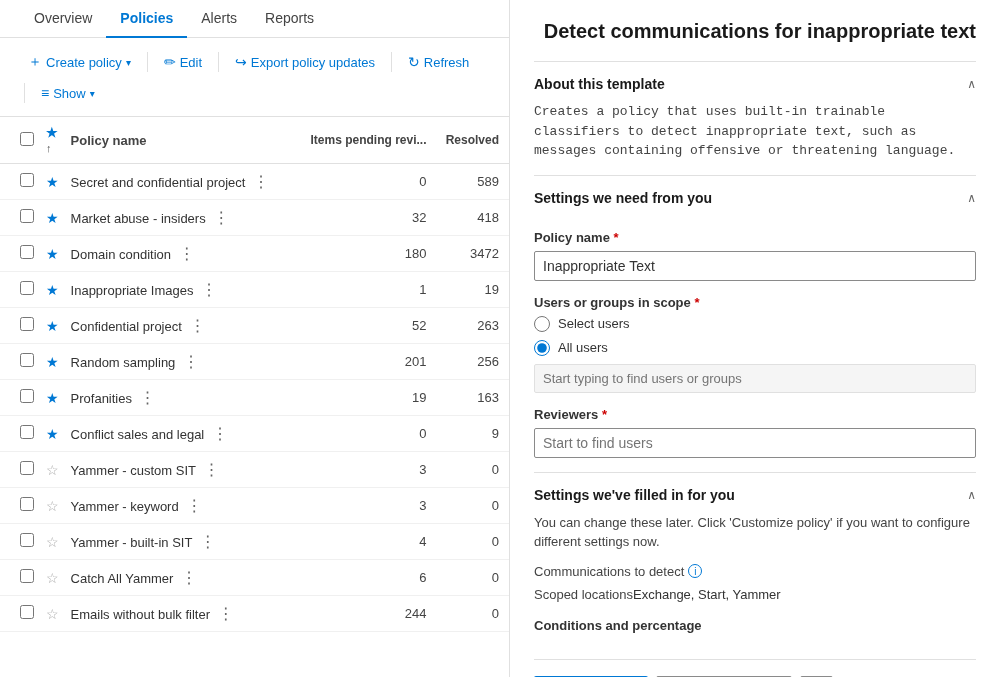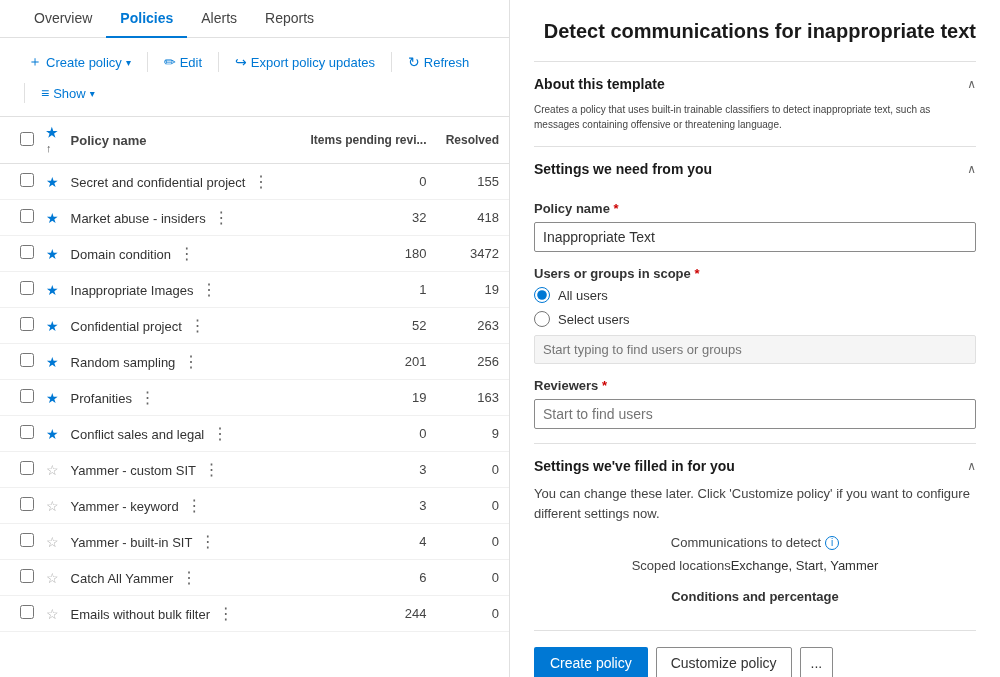--- a/index.html
+++ b/index.html
@@ -35,29 +35,29 @@
     .num-cell { text-align: right; padding-right: 8px; color: #444; }
     .num-cell-last { text-align: right; padding-right: 10px; color: #444; }
 
     
     .right-panel { flex: 1; display: flex; flex-direction: column; overflow-y: auto; padding: 20px 24px; }
     .right-title { font-size: 20px; font-weight: 700; color: #1a1a1a; margin-bottom: 18px; text-align: right; }
     .section { border-top: 1px solid #e0e0e0; margin-bottom: 0; }
     .section-header { display: flex; justify-content: space-between; align-items: center; padding: 14px 0 10px 0; cursor: pointer; }
     .section-title { font-size: 14px; font-weight: 600; color: #1a1a1a; }
     .section-content { padding-bottom: 14px; }
-    .section-desc { font-size: 10px; color: #444; line-height: 1.5; }
+    .section-desc { font-size: 13px; color: #444; line-height: 1.5; font-family: Liberation Mono, monospace; }
     .field-label { font-size: 13px; font-weight: 600; margin-bottom: 6px; margin-top: 14px; }
     .required { color: #c00; }
     .text-input { width: 100%; border: 1px solid #8a8a8a; border-radius: 2px; padding: 6px 8px; font-size: 14px; color: #333; outline: none; }
     .radio-group { margin-top: 6px; }
     .radio-item { display: flex; align-items: center; gap: 8px; margin-bottom: 8px; font-size: 13px; cursor: pointer; }
     .radio-item input[type="radio"] { width: 16px; height: 16px; accent-color: #0078d4; cursor: pointer; }
     .users-input { width: 100%; border: 1px solid #e0e0e0; background: #f5f5f5; border-radius: 2px; padding: 6px 8px; font-size: 13px; color: #aaa; }
-    .info-row { display: flex; justify-content: center; align-items: center; padding: 4px 0; font-size: 13px; }
+    .info-row { display: flex; justify-content: flex-start; align-items: center; padding: 4px 0; font-size: 13px; }
     .info-label { color: #444; font-weight: 400; display: flex; align-items: center; gap: 4px; }
     .info-value { color: #333; }
     .info-icon { width: 14px; height: 14px; border: 1px solid #0078d4; border-radius: 50%; color: #0078d4; font-size: 10px; display: inline-flex; align-items: center; justify-content: center; cursor: pointer; }
     .bottom-actions { display: flex; align-items: center; gap: 8px; padding-top: 16px; border-top: 1px solid #e0e0e0; margin-top: 8px; }
     .btn-primary { background: #0078d4; color: #fff; border: none; padding: 8px 16px; border-radius: 2px; font-size: 14px; cursor: pointer; }
     .btn-secondary { background: #fff; color: #333; border: 1px solid #8a8a8a; padding: 7px 14px; border-radius: 2px; font-size: 14px; cursor: pointer; }
     .btn-dots { background: #fff; border: 1px solid #8a8a8a; padding: 7px 10px; border-radius: 2px; font-size: 14px; cursor: pointer; color: #333; }
     .chevron { font-size: 12px; color: #666; }
     .settings-filled-desc { font-size: 13px; color: #444; line-height: 1.5; margin-bottom: 8px; }
     .conditions-label { font-size: 13px; font-weight: 600; margin-top: 8px; }
@@ -125,21 +125,21 @@
       <td class="checkbox-cell">
         <input type="checkbox" style="">
       </td>
       <td>
         <span class="star-filled">★</span>
       </td>
       <td class="policy-name">Secret and confidential project
         <button class="dots-btn">⋮</button>
       </td>
       <td class="num-cell">0</td>
-      <td class="num-cell-last">155</td>
+      <td class="num-cell-last">589</td>
     </tr>
           <tr>
       <td class="checkbox-cell">
         <input type="checkbox" style="">
       </td>
       <td>
         <span class="star-filled">★</span>
       </td>
       <td class="policy-name">Market abuse - insiders
         <button class="dots-btn">⋮</button>
@@ -319,26 +319,26 @@
         <span class="required"> *</span>
       </div>
       <input type="text" class="text-input" value="Inappropriate Text" style="">
 
       <div class="field-label">
         <span>Users or groups in scope</span>
         <span class="required"> *</span>
       </div>
       <div class="radio-group">
         <label class="radio-item">
+          <input type="radio" name="user-scope" style="">
+          <span>Select users</span>
+        </label>
+        <label class="radio-item">
           <input type="radio" name="user-scope" checked="" style="">
           <span>All users</span>
-        </label>
-        <label class="radio-item">
-          <input type="radio" name="user-scope" style="">
-          <span>Select users</span>
         </label>
       </div>
       <input type="text" class="users-input" placeholder="Start typing to find users or groups" style="">
 
       <div class="field-label">
         <span>Reviewers</span>
         <span class="required"> *</span>
       </div>
       <input type="text" class="text-input" placeholder="Start to find users" style="">
     </div>

